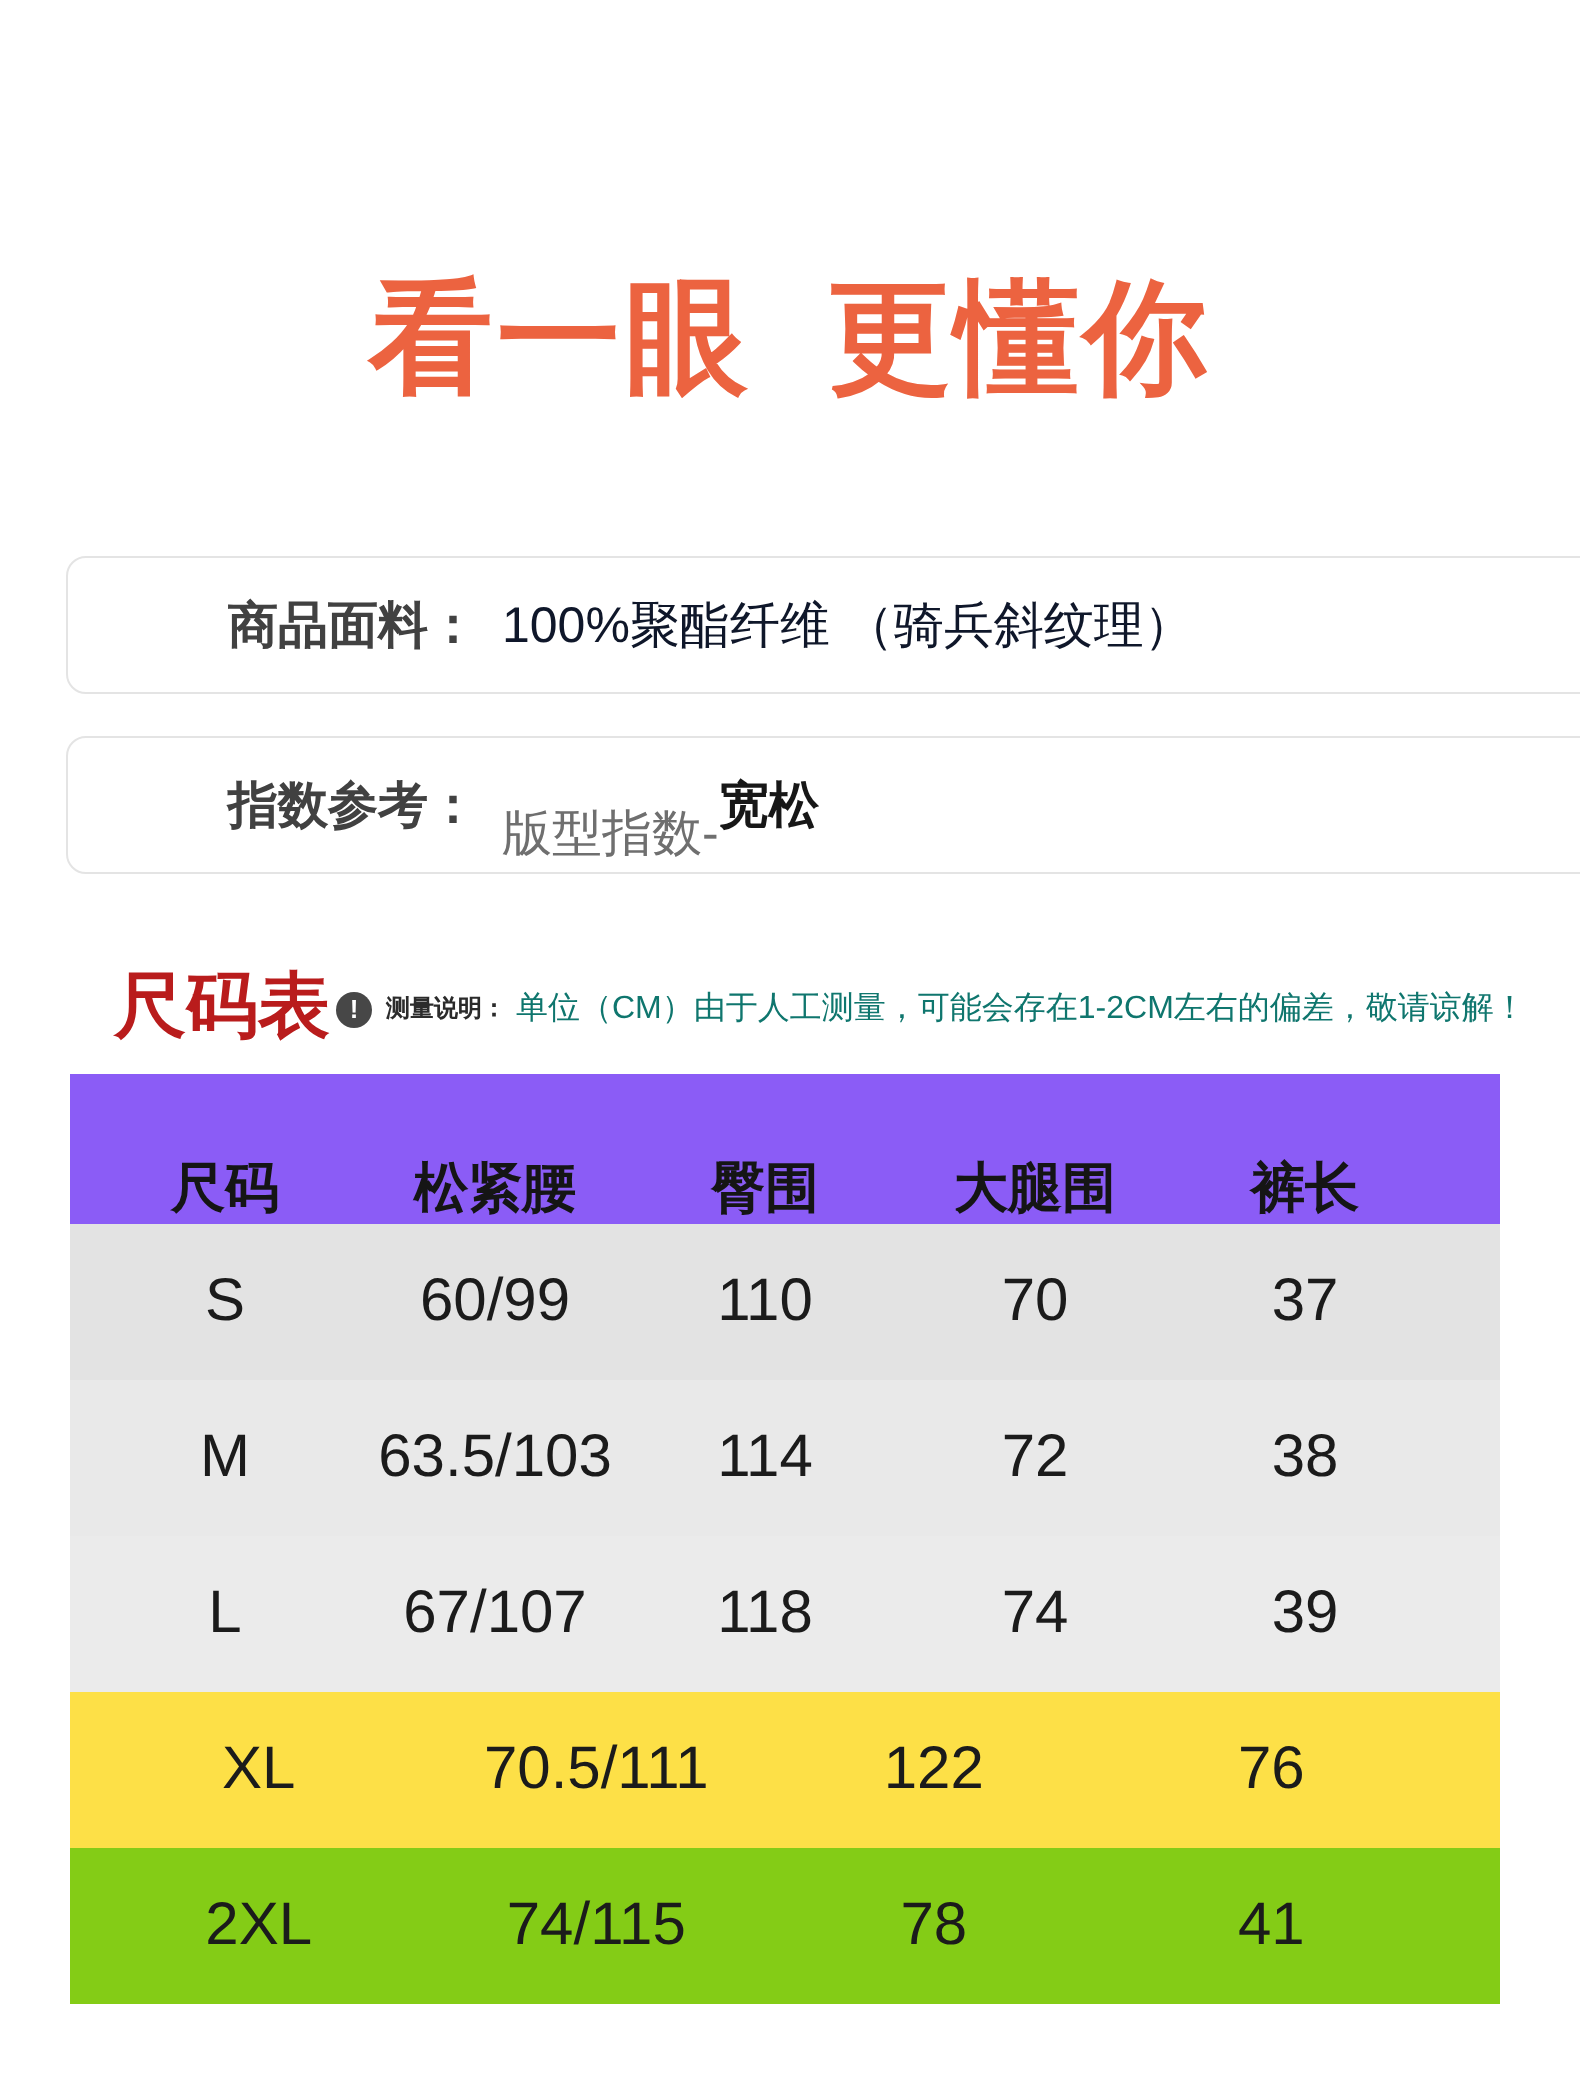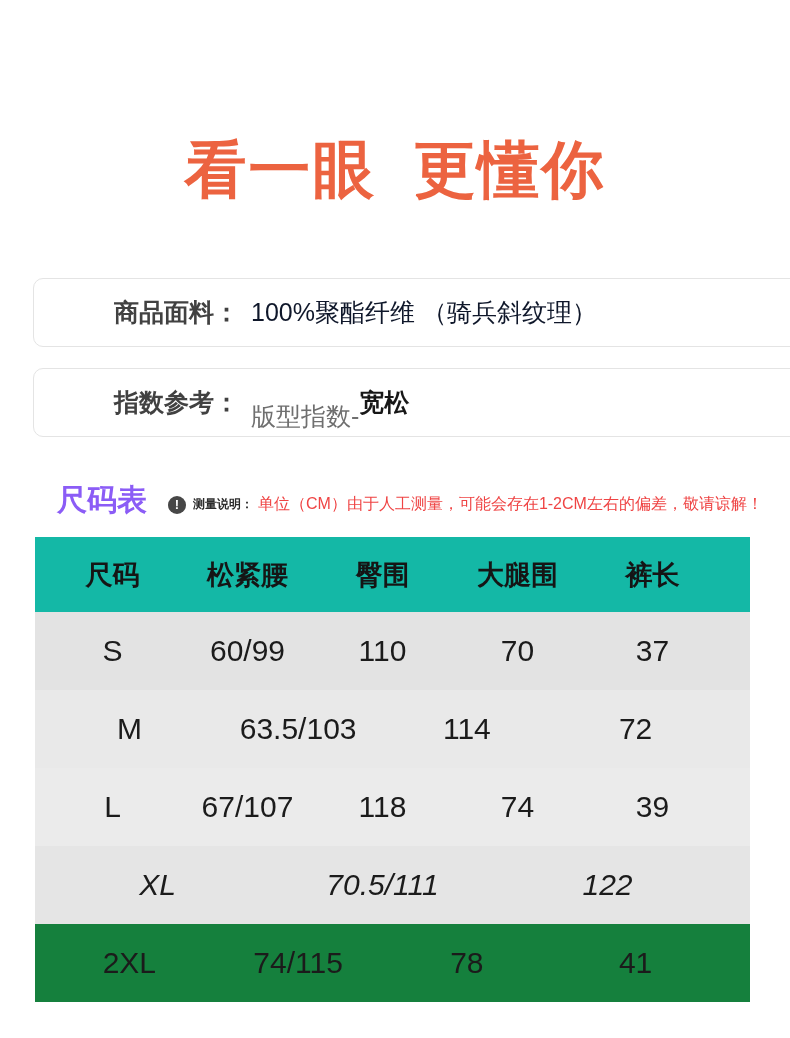--- a/index.html
+++ b/index.html
@@ -29,57 +29,57 @@
   }
   .card-fabric { top: 278px; }
   .card-index  { top: 368px; }
   .info-label { font-weight: 700; color: #414141; margin-right: 12px; }
   .info-value { color: #0f172a; }
   .info-value-muted { color: #6f6f6f; margin-top: 28px; }
   .info-value-strong { color: #171717; font-weight: 700; }
 
   .size-heading {
     position: absolute; top: 485px; left: 57px;
-    font-size: 30px; font-weight: 700; color: #8b5cf6;
+    font-size: 36px; font-weight: 700; color: #b91c1c;
     line-height: 1;
   }
   .measure-note {
     position: absolute; top: 494px; left: 168px;
     display: flex; align-items: center; gap: 7px;
     white-space: nowrap;
   }
   .note-icon {
     width: 18px; height: 18px; border-radius: 50%;
     background: #474747; color: #ffffff;
     font-size: 13px; font-weight: 700;
     display: flex; align-items: center; justify-content: center;
     flex: 0 0 18px; line-height: 1;
   }
   .note-label { font-size: 12px; font-weight: 700; color: #2b2b2b; text-align: center; }
-  .note-text  { font-size: 16px; color: #ef4444; margin-left: -2px; }
+  .note-text  { font-size: 16px; color: #0f766e; margin-left: -2px; }
 
   .size-table {
     position: absolute; top: 537px; left: 35px; width: 715px;
   }
   .t-row {
     display: flex; align-items: center;
     height: 78px; padding: 0 30px 0 10px;
   }
-  .t-row.header { height: 75px; background: #14b8a6; }
+  .t-row.header { height: 75px; background: #8b5cf6; align-items: flex-end; }
   .t-cell {
     flex: 1 1 0; text-align: center;
     font-size: 30px; font-weight: 400; color: #1b1b1b;
     white-space: nowrap;
   }
   .t-row.header .t-cell { font-size: 27px; font-weight: 600; color: #151515; }
   .t-row.r0 { background: #e3e3e3; }
   .t-row.r1 { background: #e9e9e9; }
   .t-row.r2 { background: #ebebeb; }
-  .t-row.r3 { background: #e5e5e5; font-style: italic; }
-  .t-row.r4 { background: #15803d; }
+  .t-row.r3 { background: #fde047; }
+  .t-row.r4 { background: #84cc16; }
 </style>
 </head>
 <body>
 
 <div class="page">
 
   <div class="page-title">看一眼 更懂你</div>
 
   <div class="info-card card-fabric">
     <span class="info-label">商品面料：</span>
@@ -116,34 +116,36 @@
       <span class="t-cell">110</span>
       <span class="t-cell">70</span>
       <span class="t-cell">37</span>
     </div>
 
     <div class="t-row r1">
       <span class="t-cell">M</span>
       <span class="t-cell">63.5/103</span>
       <span class="t-cell">114</span>
       <span class="t-cell">72</span>
+      <span class="t-cell">38</span>
     </div>
 
     <div class="t-row r2">
       <span class="t-cell">L</span>
       <span class="t-cell">67/107</span>
       <span class="t-cell">118</span>
       <span class="t-cell">74</span>
       <span class="t-cell">39</span>
     </div>
 
     <div class="t-row r3">
       <span class="t-cell">XL</span>
       <span class="t-cell">70.5/111</span>
       <span class="t-cell">122</span>
+      <span class="t-cell">76</span>
     </div>
 
     <div class="t-row r4">
       <span class="t-cell">2XL</span>
       <span class="t-cell">74/115</span>
       <span class="t-cell">78</span>
       <span class="t-cell">41</span>
     </div>
 
   </div>

